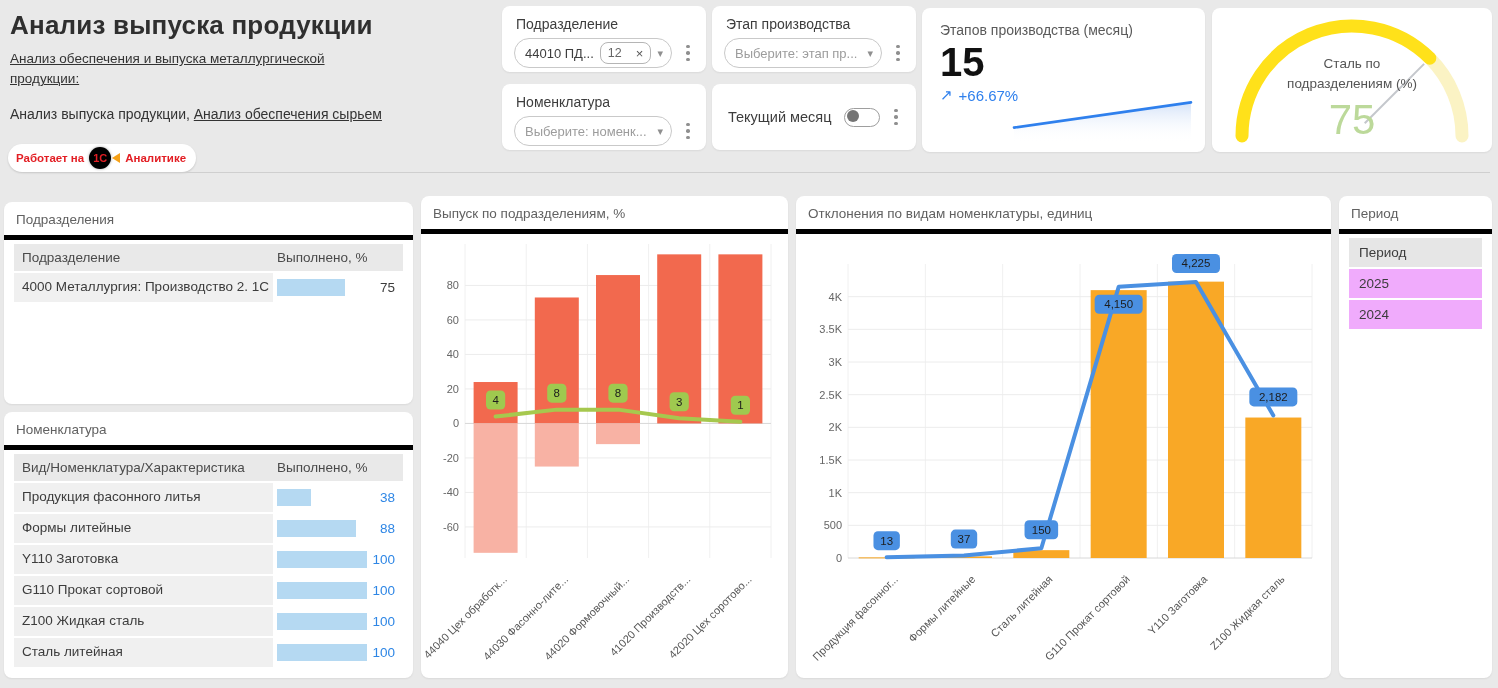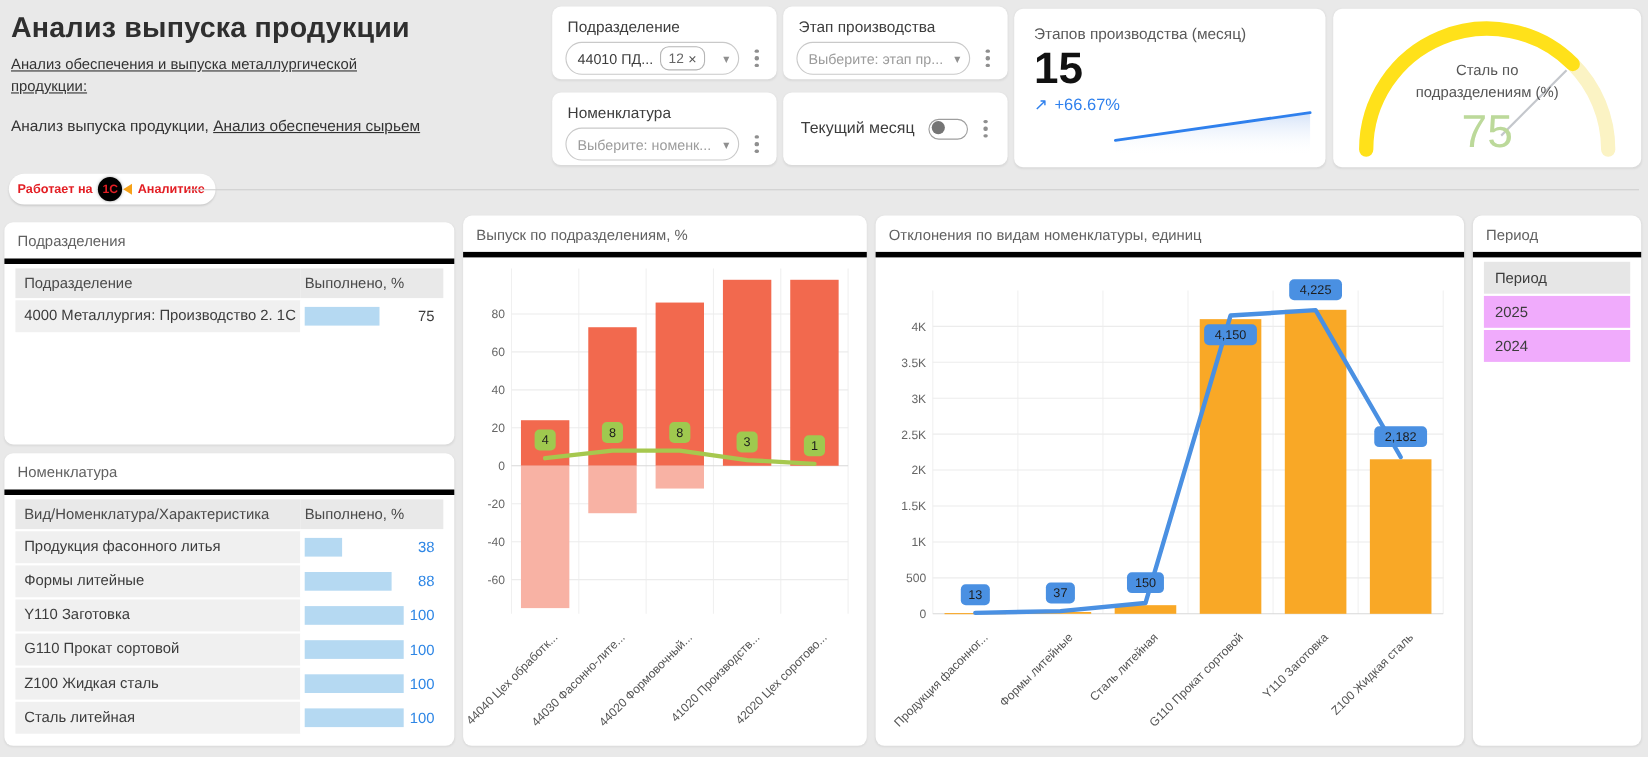--- a/index.html
+++ b/index.html
@@ -14,21 +14,21 @@
   .hdr-link { display:inline-block; margin-top:8px; font-size:13.5px; color:#333; text-decoration:underline; line-height:1.5; width:330px; cursor:pointer; }
   .hdr-par { margin-top:16px; font-size:14px; color:#333; }
   .hdr-par a { color:#333; text-decoration:underline; cursor:pointer; }
 
   
   .f-label { font-size:14px; color:#3d3d3d; padding:10px 14px 0 14px; }
   .f-row { display:flex; align-items:center; padding:6px 10px 0 12px; }
   .select-pill { display:flex; align-items:center; border:1px solid #c9c9c9; border-radius:16px; height:30px; padding:0 8px 0 10px; flex:1; background:#fff; cursor:pointer; min-width:0; }
   .sel-text { font-size:13px; color:#3d3d3d; white-space:nowrap; overflow:hidden; }
   .sel-placeholder { font-size:13px; color:#9c9c9c; white-space:nowrap; overflow:hidden; flex:1; }
-  .count-chip { display:flex; align-items:center; gap:4px; border:1px solid #b5b5b5; border-radius:8px; height:22px; padding:0 7px; margin-left:6px; font-size:12.5px; color:#666; }
+  .count-chip { display:flex; align-items:center; gap:14px; border:1px solid #b5b5b5; border-radius:8px; height:22px; padding:0 7px; margin-left:6px; font-size:12.5px; color:#666; }
   .count-x { color:#555; font-size:13px; cursor:pointer; }
   .caret { margin-left:auto; padding-left:6px; color:#8f8f8f; font-size:11px; cursor:pointer; }
   .kebab { width:16px; margin-left:8px; display:flex; flex-direction:column; align-items:center; gap:3px; cursor:pointer; }
   .kebab i { width:3.5px; height:3.5px; border-radius:50%; background:#8f8f8f; }
   .toggle-row { display:flex; align-items:center; height:100%; padding:0 12px 0 16px; }
   .toggle-label { font-size:14.5px; color:#3d3d3d; flex:1; }
   .toggle { width:36px; height:19px; border:1.5px solid #9e9e9e; border-radius:10px; position:relative; cursor:pointer; background:#fff; }
   .toggle .knob { position:absolute; left:2px; top:1.8px; width:12px; height:12px; border-radius:50%; background:#757575; }
 
   
@@ -36,21 +36,21 @@
   .kpi-value { font-size:40px; font-weight:bold; color:#111; padding:2px 0 0 18px; line-height:1.1; }
   .kpi-delta { font-size:15px; color:#2f80ed; padding:2px 0 0 18px; display:flex; gap:6px; align-items:center; }
   .sparkline { position:absolute; right:10px; bottom:8px; }
 
   
   .gauge-wrap { position:absolute; inset:0; }
   .gauge-title { position:absolute; left:0; right:0; top:46px; text-align:center; font-size:13.5px; color:#555; line-height:1.5; }
   .gauge-value { position:absolute; left:0; right:0; top:88px; text-align:center; font-size:42px; color:#bcd99a; }
 
   
-  .brand-row { position:absolute; left:8px; top:158px; display:flex; align-items:center; }
+  .brand-row { position:absolute; left:8px; top:144px; display:flex; align-items:center; }
   .brand-badge { background:#fff; border-radius:14px; box-shadow:0 1px 2px rgba(0,0,0,.15); display:flex; align-items:center; gap:5px; padding:3px 10px 3px 8px; }
   .brand-txt { color:#e31e24; font-size:11.5px; font-weight:bold; }
   .logo-circle { position:relative; width:22px; height:22px; background:#000000; border-radius:50%; box-shadow:0 0 3px rgba(0,0,0,.35); display:flex; align-items:center; justify-content:center; color:#e31e24; font-weight:bold; font-size:11px; }
   .logo-arrow { width:0; height:0; border-top:5px solid transparent; border-bottom:5px solid transparent; border-right:8px solid #f6a117; margin-left:-4px; }
   .brand-divider { position:absolute; left:170px; top:172px; width:1320px; height:1px; background:#cfcfcf; }
 
   
   .panel-title { font-size:13.5px; color:#616161; padding:10px 1px 8px 12px; border-bottom:5px solid #000000; }
   .tbl { padding:4px 10px 0 10px; }
   .t-row { display:flex; margin-bottom:2px; font-size:13.5px; }

